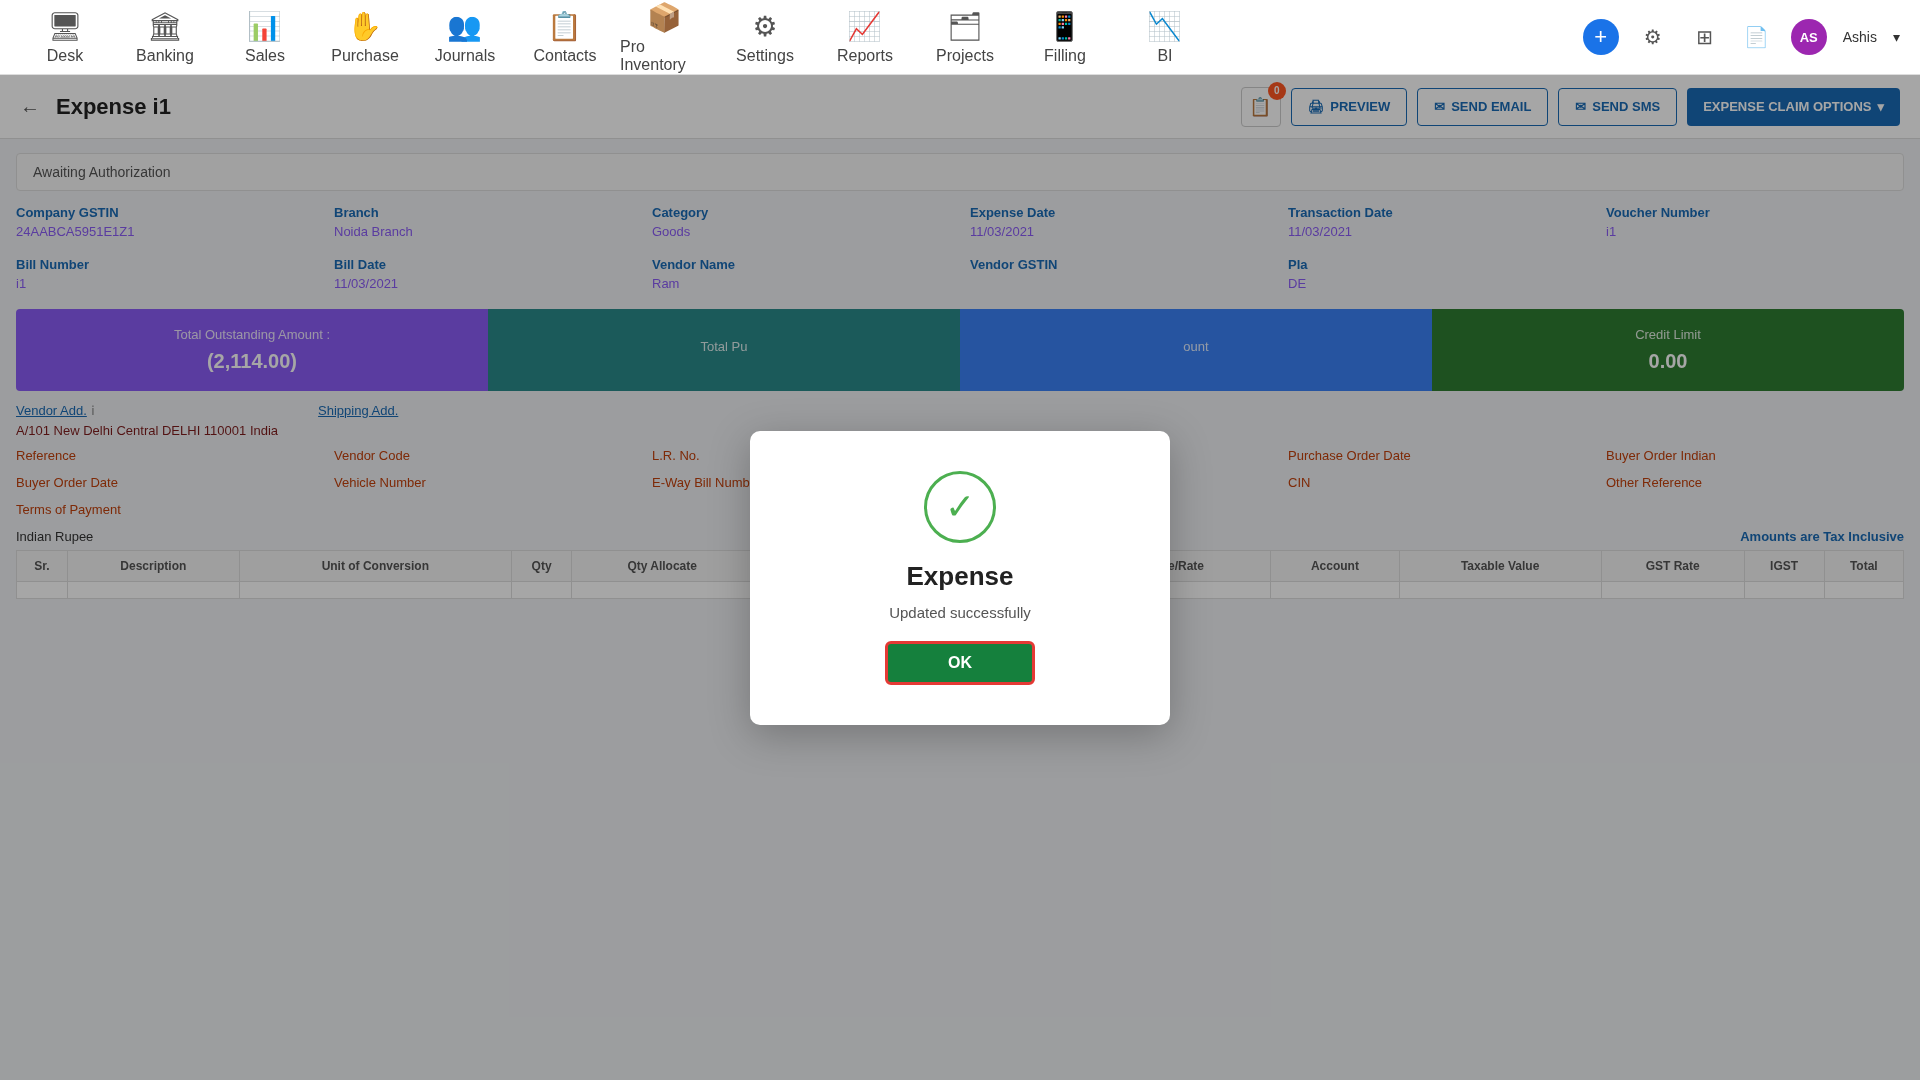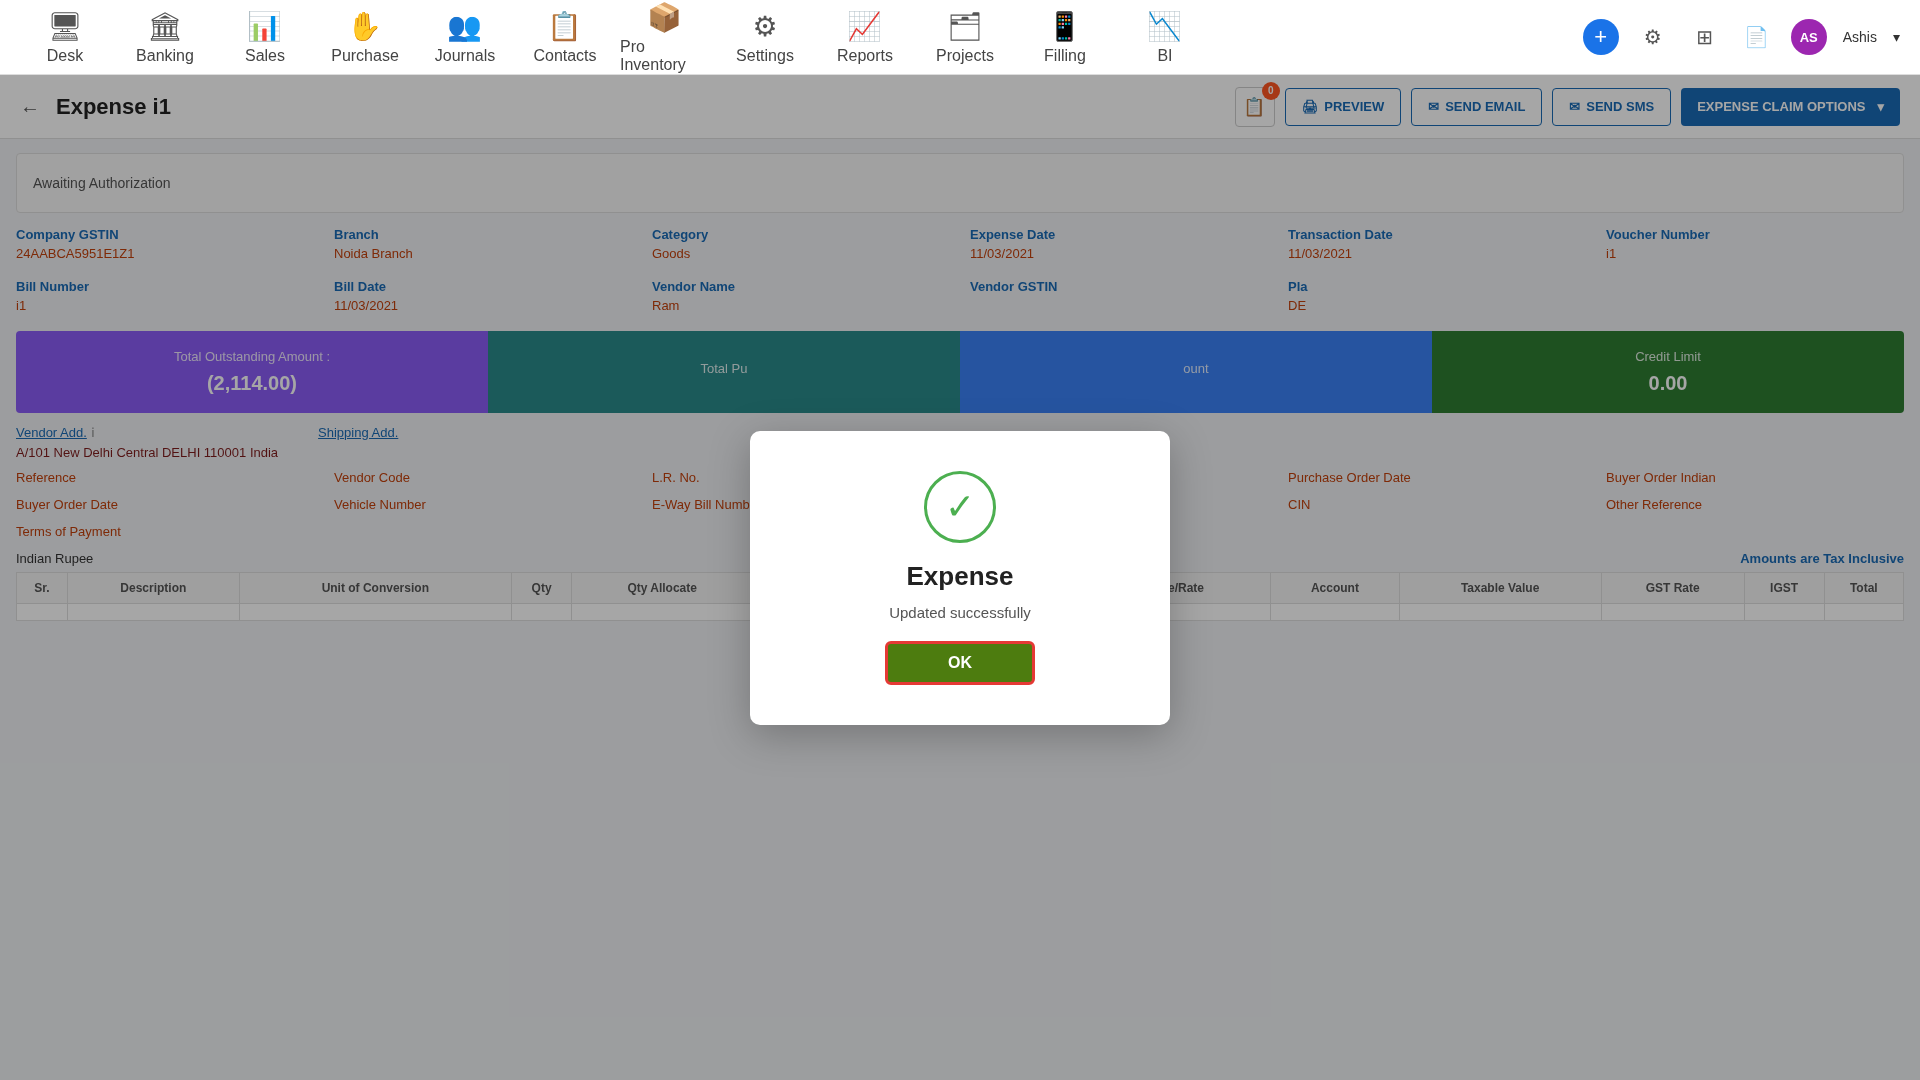--- a/index.html
+++ b/index.html
@@ -123,30 +123,30 @@
     .action-btn-primary {
       height: 38px;
       padding: 0 16px;
       border: none;
       border-radius: 4px;
       background: #1a6bb5;
       color: white;
       font-size: 13px;
       font-weight: 600;
       cursor: pointer;
-      display: flex; align-items: center; gap: 12px;
+      display: flex; align-items: center; gap: 6px;
     }
 
     
     .status-bar {
       background: #f8f8f8;
       border: 1px solid #ddd;
       margin: 14px 16px 0;
       border-radius: 4px;
-      padding: 21px 16px;
+      padding: 10px 16px;
       font-size: 14px;
       color: #555;
     }
 
     
     .form-content {
       padding: 0 16px;
       margin-top: 14px;
     }
     .form-row {
@@ -158,21 +158,21 @@
       flex: 1;
     }
     .form-field-label {
       font-size: 13px;
       font-weight: 600;
       color: #1a6bb5;
       margin-bottom: 4px;
     }
     .form-field-value {
       font-size: 13px;
-      color: #c2410c;
+      color: #8b5cf6;
     }
 
     
     .summary-cards {
       display: flex;
       gap: 0;
       margin: 10px 16px;
     }
     .summary-card {
       flex: 1;
@@ -286,21 +286,21 @@
       font-weight: 700;
       color: #222;
       margin-top: 6px;
     }
     .modal-message {
       font-size: 15px;
       color: #555;
       margin-bottom: 8px;
     }
     .modal-ok-btn {
-      background: #4d7c0f;
+      background: #15803d;
       color: white;
       border: 3px solid #e53935;
       border-radius: 6px;
       padding: 10px 60px;
       font-size: 16px;
       font-weight: 600;
       cursor: pointer;
     }
   </style>
 </head>

